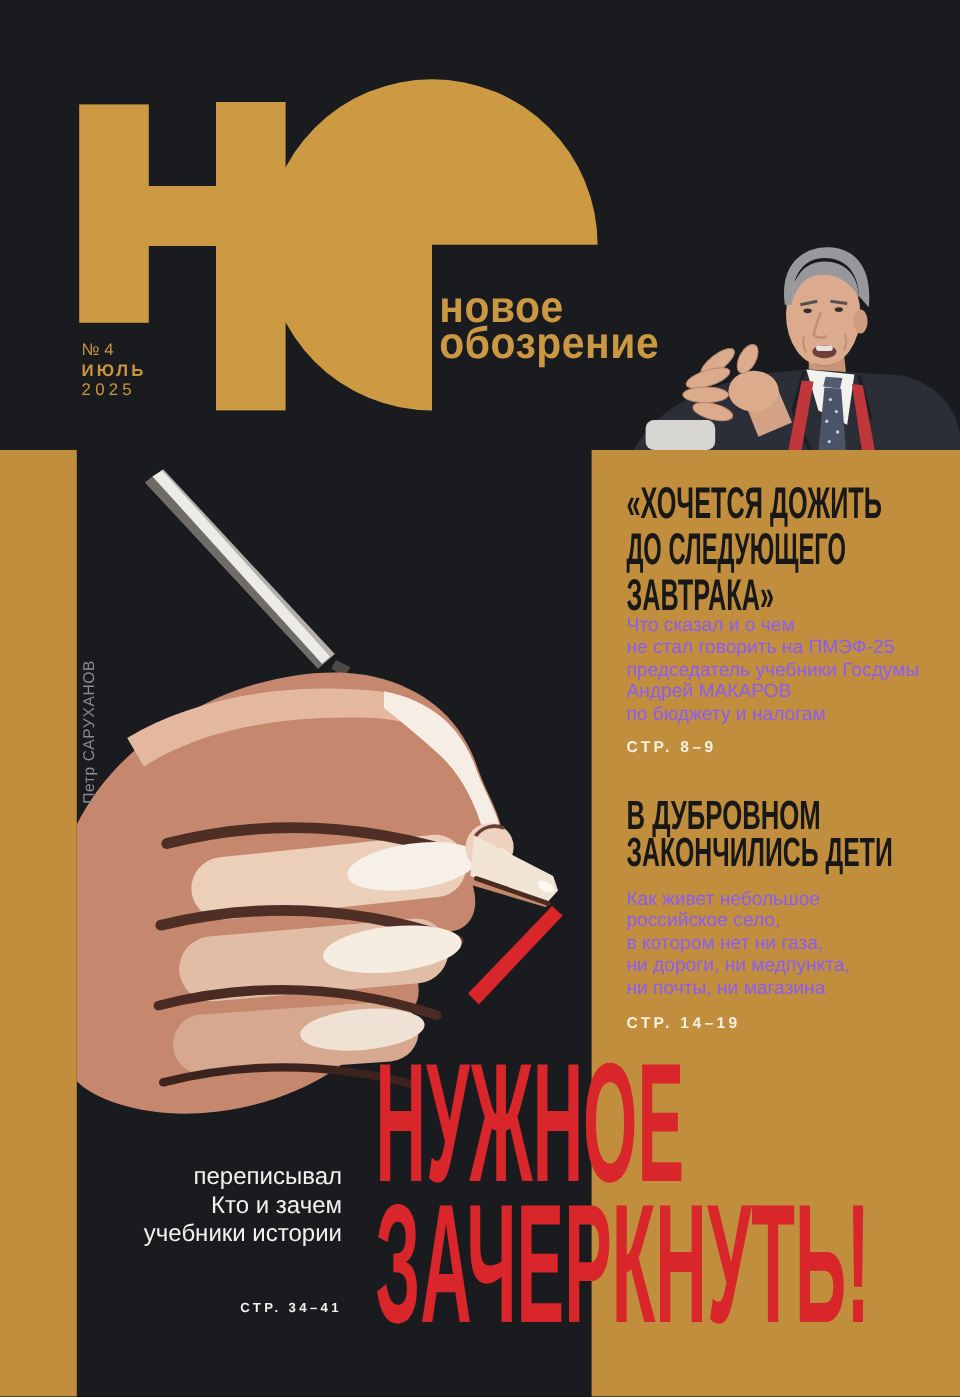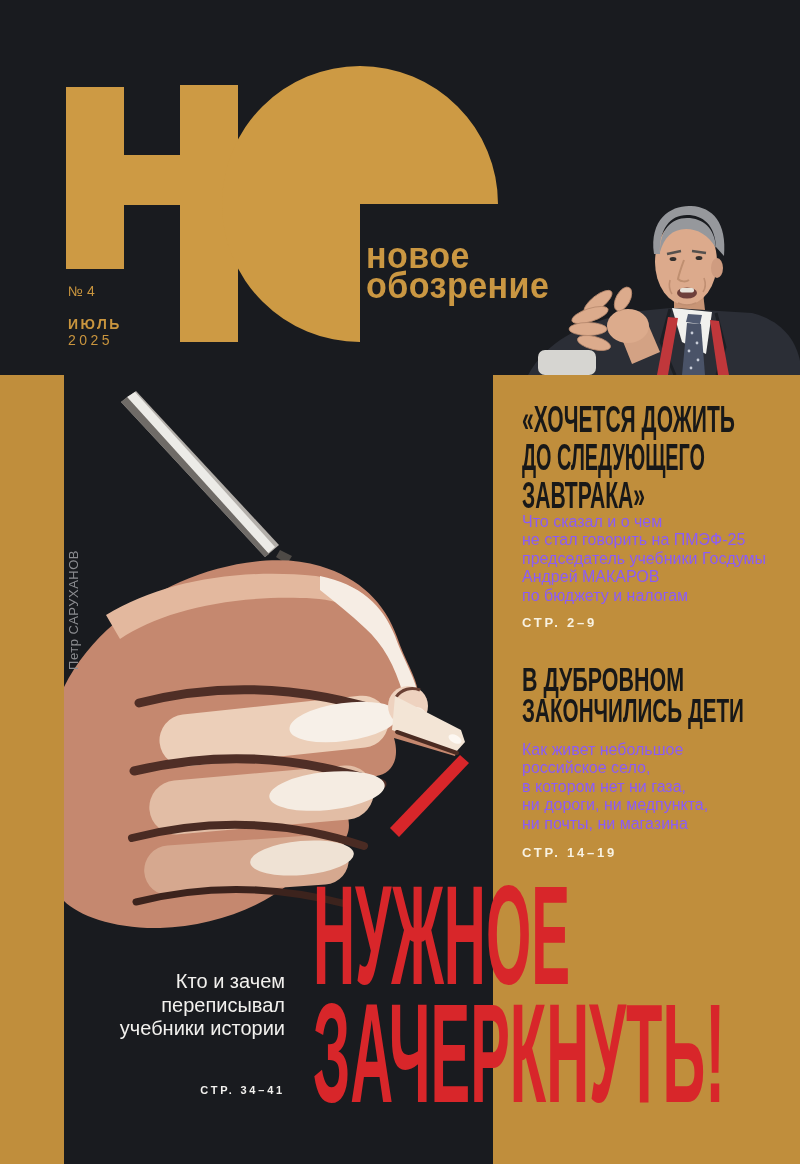--- a/index.html
+++ b/index.html
@@ -6,21 +6,21 @@
   .cover{
     position:relative;width:800px;height:1164px;overflow:hidden;
     background:#191b1f;
     font-family:"Liberation Sans","DejaVu Sans",sans-serif;
   }
   .abs{position:absolute;}
   
   .logo-svg{left:0;top:0;width:520px;height:360px;z-index:2;}
   .issue{left:68px;top:284px;z-index:3;color:#c9953e;line-height:15px;}
   .issue .num{font-size:14px;}
-  .issue .mon{font-size:14px;font-weight:700;letter-spacing:2.5px;margin-top:18px;}
+  .issue .mon{font-size:14px;font-weight:700;letter-spacing:2.5px;margin-top:2px;}
   .issue .yr{font-size:14px;letter-spacing:3.5px;margin-top:1px;}
   .masthead{left:366px;top:241px;z-index:3;color:#ca9742;font-weight:700;
     font-size:37px;line-height:30px;letter-spacing:.5px;
     transform:scaleX(.92);transform-origin:left top;white-space:nowrap;}
   
   .portrait{left:520px;top:202px;width:280px;height:173px;z-index:2;}
   
   .strip-left{left:0;top:375px;width:64px;height:789px;background:#c08e3c;z-index:1;}
   .panel-right{left:493px;top:375px;width:307px;height:789px;background:#c08e3c;z-index:1;}
   
@@ -165,38 +165,38 @@
     <text x="2" y="75" textLength="183" lengthAdjust="spacingAndGlyphs">ДО СЛЕДУЮЩЕГО</text>
     <text x="2" y="113" textLength="123" lengthAdjust="spacingAndGlyphs">ЗАВТРАКА»</text>
   </svg>
   <div class="abs body-block a1-body">
     <div>Что сказал и о чем</div>
     <div>не стал говорить на ПМЭФ-25</div>
     <div>председатель учебники Госдумы</div>
     <div>Андрей МАКАРОВ</div>
     <div>по бюджету и налогам</div>
   </div>
-  <div class="abs pages a1-pages">СТР. 2–9</div>
+  <div class="abs pages a1-pages">СТР. 8–9</div>
 
   <svg class="abs title-svg a2-title" viewBox="0 0 270 75">
     <text x="2" y="33" textLength="162" lengthAdjust="spacingAndGlyphs">В ДУБРОВНОМ</text>
     <text x="2" y="64" textLength="222" lengthAdjust="spacingAndGlyphs">ЗАКОНЧИЛИСЬ ДЕТИ</text>
   </svg>
   <div class="abs body-block a2-body">
     <div>Как живет небольшое</div>
     <div>российское село,</div>
     <div>в котором нет ни газа,</div>
     <div>ни дороги, ни медпункта,</div>
     <div>ни почты, ни магазина</div>
   </div>
   <div class="abs pages a2-pages">СТР. 14–19</div>
 
   <div class="abs bl-lines">
+    <div>переписывал</div>
     <div>Кто и зачем</div>
-    <div>переписывал</div>
     <div>учебники истории</div>
   </div>
   <div class="abs bl-pages">СТР. 34–41</div>
 
   <svg class="abs headline" viewBox="0 0 430 270">
     <text x="3" y="134" textLength="257" lengthAdjust="spacingAndGlyphs">НУЖНОЕ</text>
     <text x="3" y="252" textLength="412" lengthAdjust="spacingAndGlyphs">ЗАЧЕРКНУТЬ!</text>
   </svg>
 
 </div>

